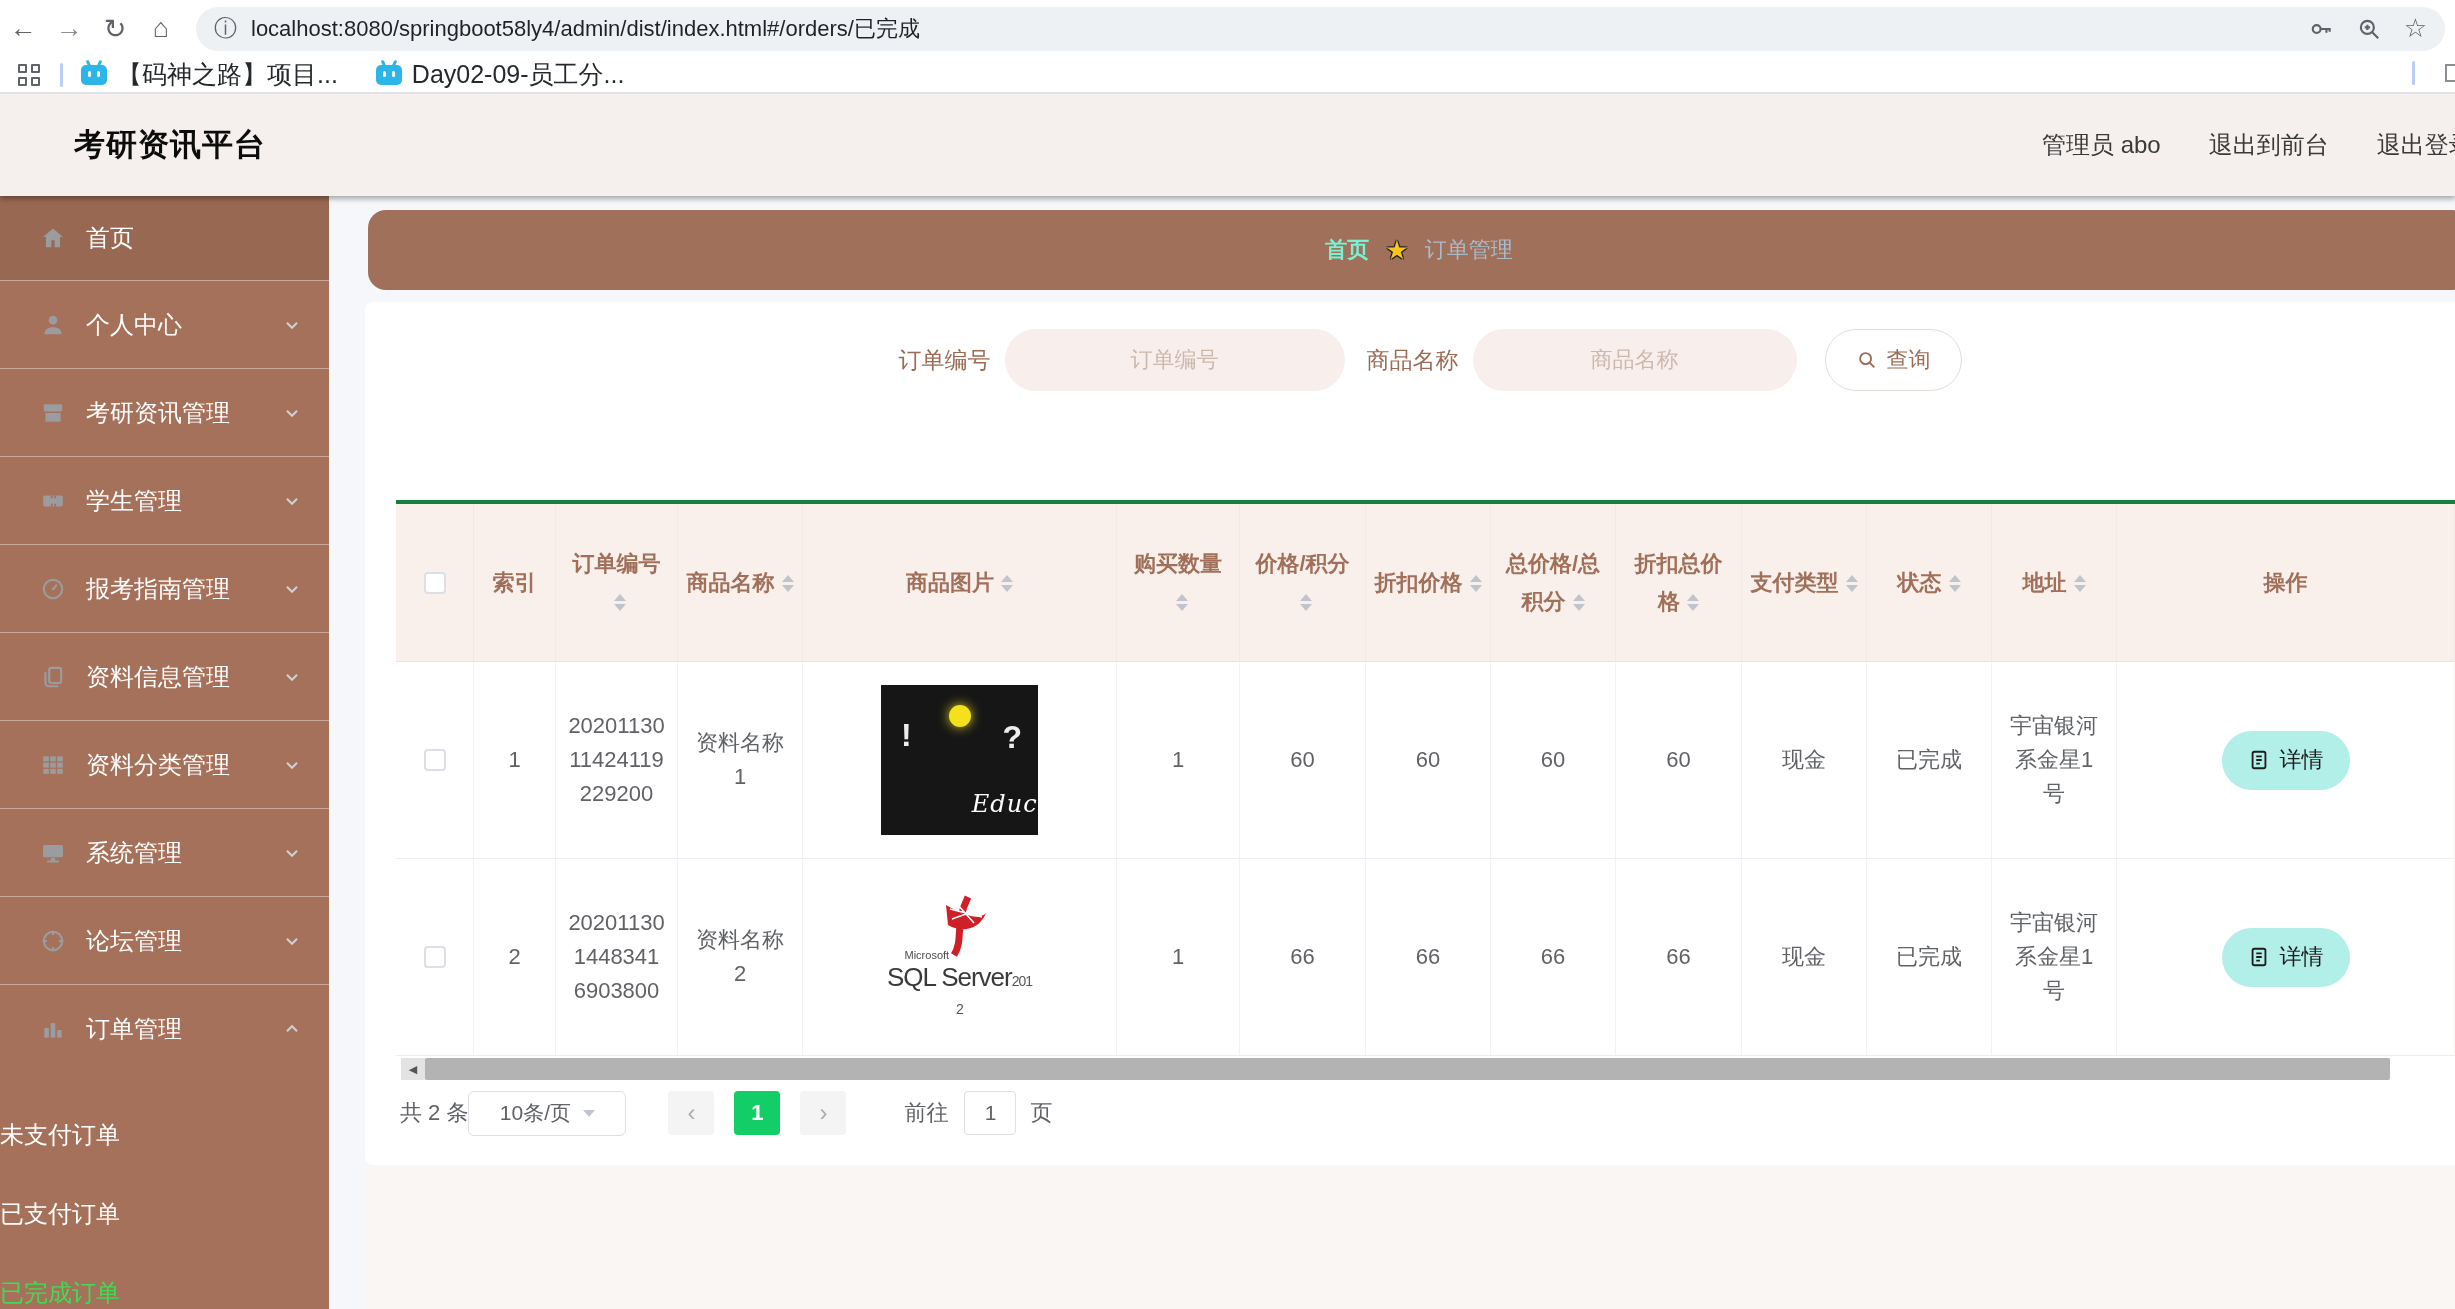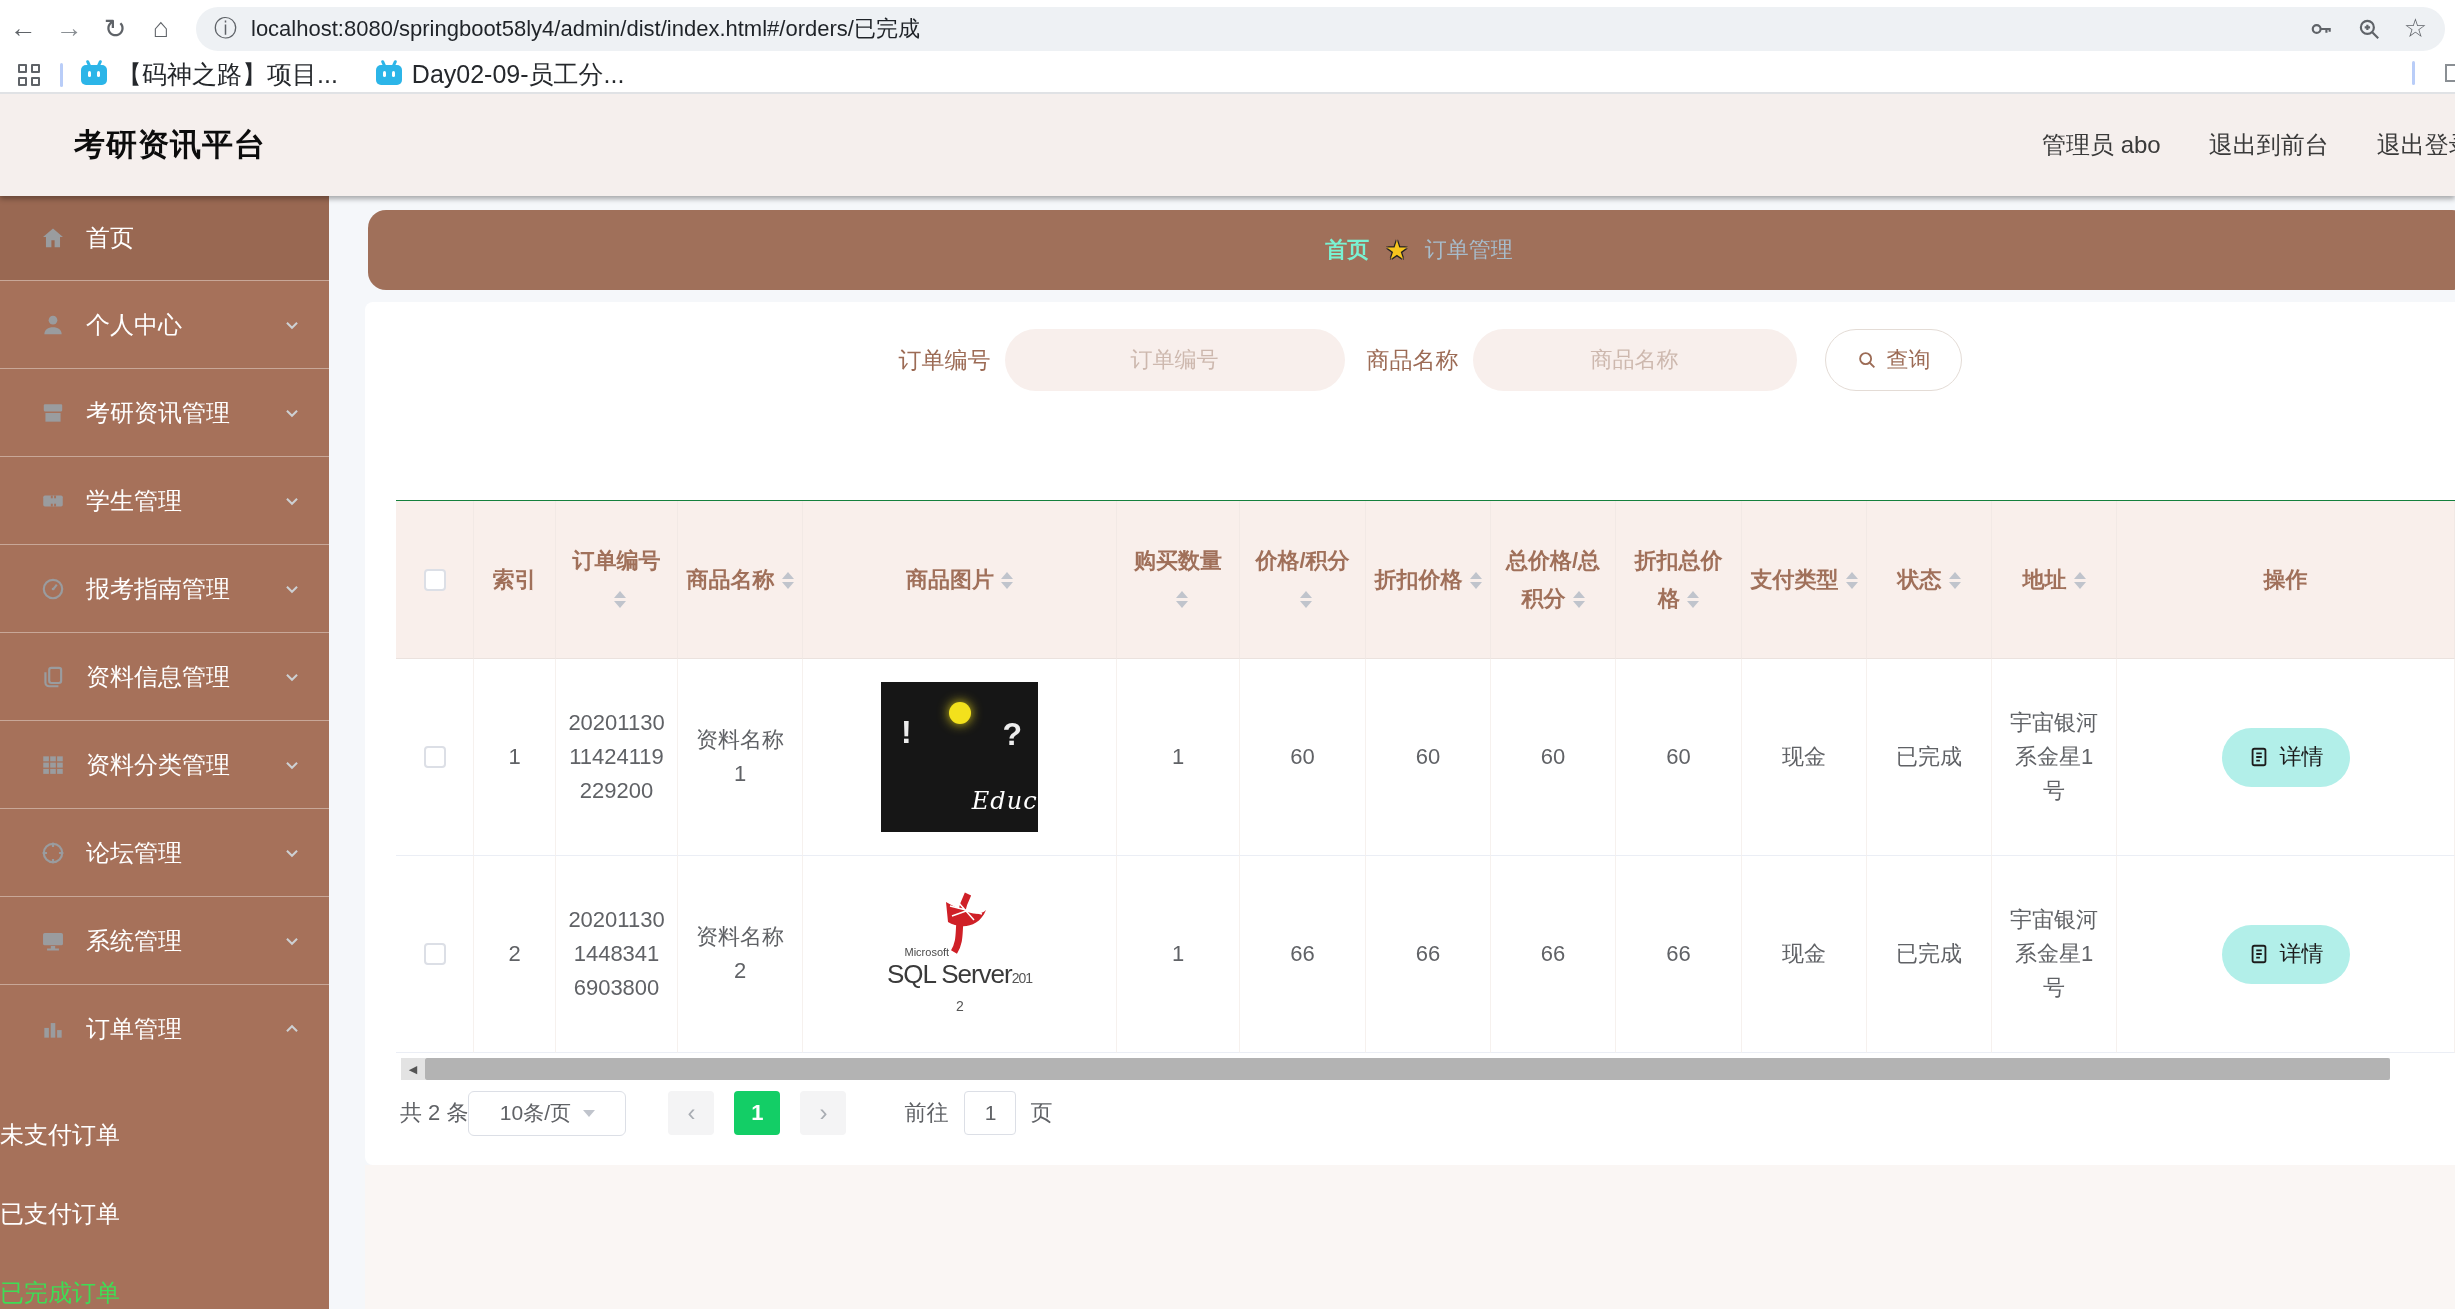--- a/index.html
+++ b/index.html
@@ -67,21 +67,21 @@
   .f-input { height:62px; border:none; outline:none; background:#f8efec; border-radius:31px; font-size:22px; color:#555; text-align:center; margin-left:14px; }
   .f-input::placeholder { color:#cdb8ae; }
   .f-input.order { width:340px; }
   .f-input.product { width:324px; margin-right:0; }
   .f-label.second { margin-left:22px; }
   .query-btn { height:62px; margin-left:28px; padding:0 30px; background:#fff; border:1px solid #e4dcd6; border-radius:31px; display:flex; align-items:center; gap:9px; font-size:22px; color:#9c6b55; cursor:pointer; }
 
   
   .table { position:absolute; left:31px; top:198px; width:2059px; display:grid;
            grid-template-columns:78px 82px 122px 125px 314px 123px 126px 125px 125px 126px 125px 125px 125px 338px;
-           border-top:1px solid #15803d; }
+           border-top:4px solid #15803d; }
   .th { background:#f9efeb; min-height:158px; display:flex; align-items:center; justify-content:center; padding:0 8px; border-right:1px solid #f2e9e5; border-bottom:1px solid #ebe2de; }
   .th .inner { text-align:center; font-size:22px; font-weight:bold; color:#a0705a; line-height:1.7; word-break:break-all; }
   .carets { display:inline-flex; flex-direction:column; gap:3px; margin-left:7px; vertical-align:middle; }
   .carets i { width:0; height:0; border-left:6px solid transparent; border-right:6px solid transparent; }
   .carets .u { border-bottom:7px solid #c0c4cc; }
   .carets .d { border-top:7px solid #c0c4cc; }
   .td { background:#fff; min-height:197px; display:flex; align-items:center; justify-content:center; padding:0 12px; border-right:1px solid #f6f1ee; border-bottom:1px solid #ebeef5; font-size:22px; color:#606266; text-align:center; word-break:break-all; line-height:1.55; }
   .cb { width:22px; height:22px; border:2px solid #dcdfe6; border-radius:4px; background:#fff; cursor:pointer; }
 
   .img-edu { width:157px; height:150px; background:#161616; position:relative; }
@@ -293,41 +293,41 @@
     <span class="lbl">资料分类管理</span>
     <span class="chev">
         <svg viewBox="0 0 16 16" width="18" height="18" fill="none" stroke="#cdd0d3" stroke-width="1.8">
           <path d="M3.5 6l4.5 4.5L12.5 6"></path>
         </svg>
       </span>
   </div>
 
   <div class="s-item">
     <span class="ic">
+        <svg viewBox="0 0 24 24" width="26" height="26" fill="#9a9c9f">
+          <rect x="2.8" y="4.5" width="18.4" height="11.5" rx="1.5"></rect>
+          <path d="M10 16.5h4V19h3.5v1.8H6.5V19H10z"></path>
+        </svg>
+      </span>
+    <span class="lbl">系统管理</span>
+    <span class="chev">
+        <svg viewBox="0 0 16 16" width="18" height="18" fill="none" stroke="#cdd0d3" stroke-width="1.8">
+          <path d="M3.5 6l4.5 4.5L12.5 6"></path>
+        </svg>
+      </span>
+  </div>
+
+  <div class="s-item">
+    <span class="ic">
         <svg viewBox="0 0 24 24" width="26" height="26" fill="none" stroke="#9a9c9f" stroke-width="2">
           <circle cx="12" cy="12" r="8.5"></circle>
           <path d="M12 2.5v4M12 17.5v4M2.5 12h4M17.5 12h4"></path>
         </svg>
       </span>
     <span class="lbl">论坛管理</span>
-    <span class="chev">
-        <svg viewBox="0 0 16 16" width="18" height="18" fill="none" stroke="#cdd0d3" stroke-width="1.8">
-          <path d="M3.5 6l4.5 4.5L12.5 6"></path>
-        </svg>
-      </span>
-  </div>
-
-  <div class="s-item">
-    <span class="ic">
-        <svg viewBox="0 0 24 24" width="26" height="26" fill="#9a9c9f">
-          <rect x="2.8" y="4.5" width="18.4" height="11.5" rx="1.5"></rect>
-          <path d="M10 16.5h4V19h3.5v1.8H6.5V19H10z"></path>
-        </svg>
-      </span>
-    <span class="lbl">系统管理</span>
     <span class="chev">
         <svg viewBox="0 0 16 16" width="18" height="18" fill="none" stroke="#cdd0d3" stroke-width="1.8">
           <path d="M3.5 6l4.5 4.5L12.5 6"></path>
         </svg>
       </span>
   </div>
 
   <div class="s-item">
     <span class="ic">
         <svg viewBox="0 0 24 24" width="26" height="26" fill="#9a9c9f">

